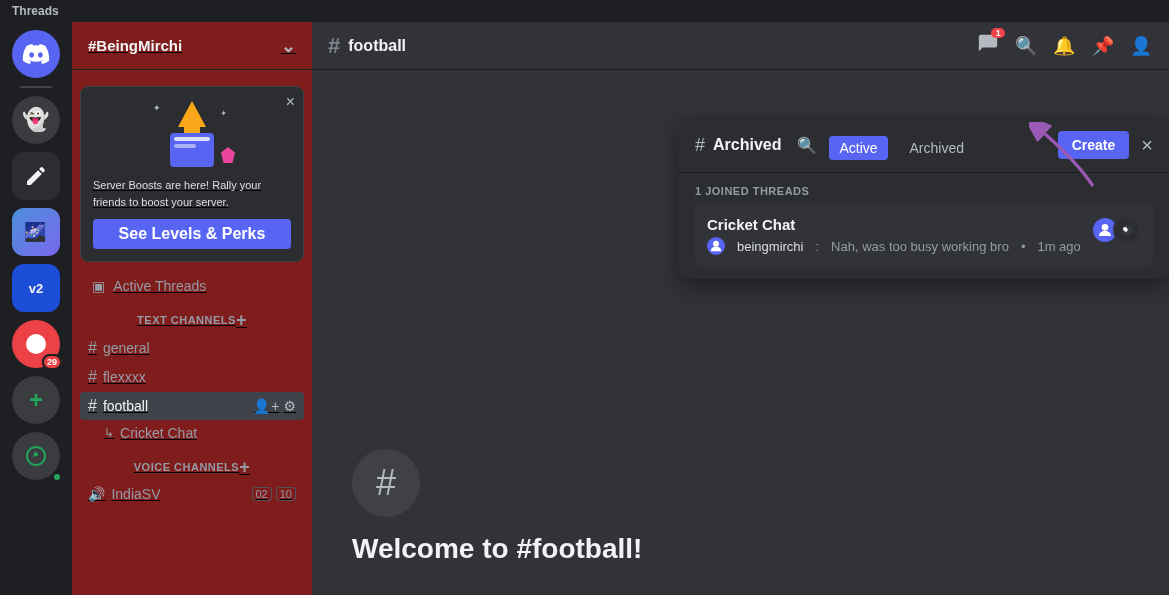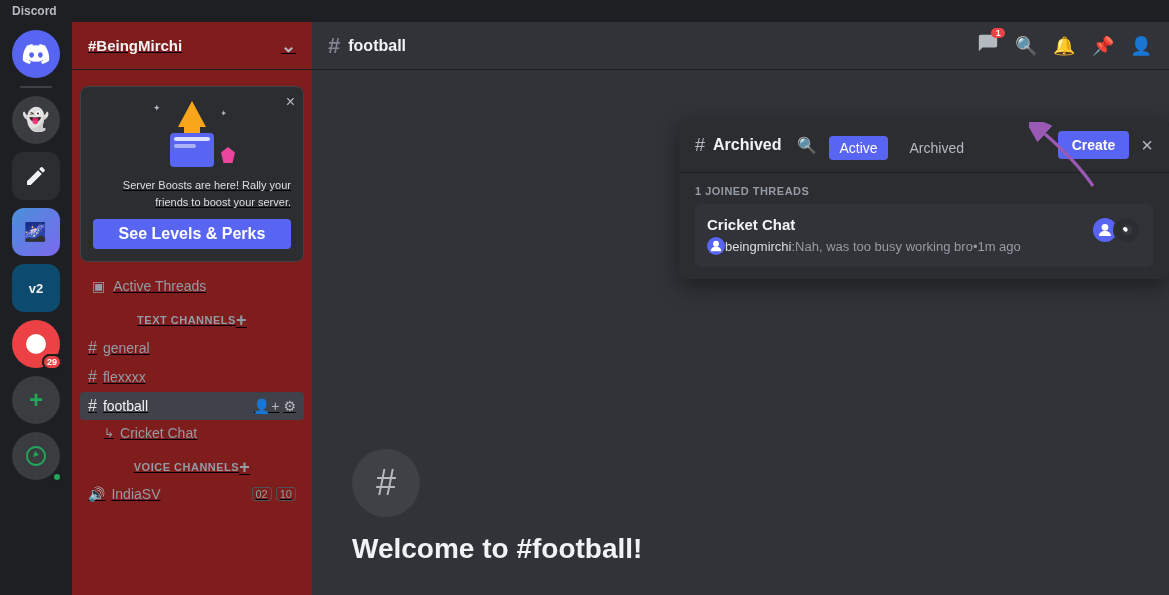--- a/index.html
+++ b/index.html
@@ -113,21 +113,21 @@
     }
     .boost-icon-container {
       position: relative;
       width: 90px;
       height: 70px;
       display: flex;
       align-items: center;
       justify-content: center;
     }
     .boost-text {
-      text-align: right;
+      text-align: left;
       font-size: 12px;
       color: #dbdee1;
       line-height: 1.4;
       margin-bottom: 8px;
     }
     .boost-btn {
       width: 100%;
       background: #5865f2;
       color: white;
       border: none;
@@ -370,21 +370,21 @@
     }
     .thread-item-header {
       display: flex;
       align-items: flex-start;
       justify-content: space-between;
     }
     .thread-item-title { color: #f2f3f5; font-size: 15px; font-weight: 600; margin-bottom: 4px; }
     .thread-item-meta {
       display: flex;
       align-items: center;
-      gap: 0;
+      gap: 12px;
       font-size: 13px;
       color: #949ba4;
     }
     .thread-meta-avatar {
       width: 18px;
       height: 18px;
       border-radius: 50%;
       background: #5865f2;
       display: inline-flex;
       align-items: center;
@@ -423,21 +423,21 @@
       right: 60px;
       z-index: 200;
       pointer-events: none;
     }
     .purple-arrow svg { width: 80px; height: 80px; }
   </style>
 </head>
 <body>
 
 <div style="position:fixed;top:0;left:0;width:1169px;height:22px;background:#1e1f22;z-index:999;display:flex;align-items:center;padding:0 12px;">
-  <span style="color:#b5bac1;font-size:12px;font-weight:600;">Discord</span>
+  <span style="color:#b5bac1;font-size:12px;font-weight:600;">Threads</span>
 </div>
 
 <div style="margin-top:22px;display:flex;width:1169px;height:573px;">
 
   <div class="server-sidebar">
 
     <div class="server-icon discord-logo" style="background:#5865f2;">
       <svg width="28" height="20" viewBox="0 0 127.14 96.36" fill="white">
         <path d="M107.7,8.07A105.15,105.15,0,0,0,81.47,0a72.06,72.06,0,0,0-3.36,6.83A97.68,97.68,0,0,0,49,6.83,72.37,72.37,0,0,0,45.64,0,105.89,105.89,0,0,0,19.39,8.09C2.79,32.65-1.71,56.6.54,80.21h0A105.73,105.73,0,0,0,32.71,96.36,77.7,77.7,0,0,0,39.6,85.25a68.42,68.42,0,0,1-10.85-5.18c.91-.66,1.8-1.34,2.66-2a75.57,75.57,0,0,0,64.32,0c.87.71,1.76,1.39,2.66,2a68.68,68.68,0,0,1-10.87,5.19,77,77,0,0,0,6.89,11.1A105.25,105.25,0,0,0,126.6,80.22h0C129.24,52.84,122.09,29.11,107.7,8.07ZM42.45,65.69C36.18,65.69,31,60,31,53s5-12.74,11.43-12.74S54,46,53.89,53,48.84,65.69,42.45,65.69Zm42.24,0C78.41,65.69,73.25,60,73.25,53s5-12.74,11.44-12.74S96.23,46,96.12,53,91.08,65.69,84.69,65.69Z"></path>
       </svg>
@@ -449,21 +449,21 @@
     <div class="server-icon" style="background:#2b2d31;border-radius:12px;">
       <svg width="24" height="24" viewBox="0 0 24 24" fill="#f2f3f5">
         <path d="M3 17.25V21h3.75L17.81 9.94l-3.75-3.75L3 17.25zM20.71 7.04c.39-.39.39-1.02 0-1.41l-2.34-2.34c-.39-.39-1.02-.39-1.41 0l-1.83 1.83 3.75 3.75 1.83-1.83z"></path>
       </svg>
     </div>
 
     <div class="server-icon" style="background:#4a90d9;border-radius:12px;overflow:hidden;">
       <div style="width:48px;height:48px;background:linear-gradient(135deg,#4a90d9,#7b68ee);display:flex;align-items:center;justify-content:center;font-size:18px;">🌌</div>
     </div>
 
-    <div class="server-icon v2" style="background:#0c4a6e;border-radius:12px;color:#f2f3f5;font-size:13px;font-weight:700;">
+    <div class="server-icon v2" style="background:#1d4ed8;border-radius:12px;color:#f2f3f5;font-size:13px;font-weight:700;">
       <span>v2</span>
     </div>
 
     <div class="server-icon notification-badge" style="background:#ed4245;border-radius:50%;font-size:20px;position:relative;">
       <svg width="24" height="24" viewBox="0 0 24 24" fill="white">
           <circle cx="12" cy="12" r="10"></circle>
         </svg>
       <span style="position:absolute;bottom:-2px;right:-4px;background:#ed4245;color:white;font-size:9px;font-weight:bold;border-radius:8px;padding:1px 4px;border:2px solid #1e1f22;">29</span>
     </div>
 

